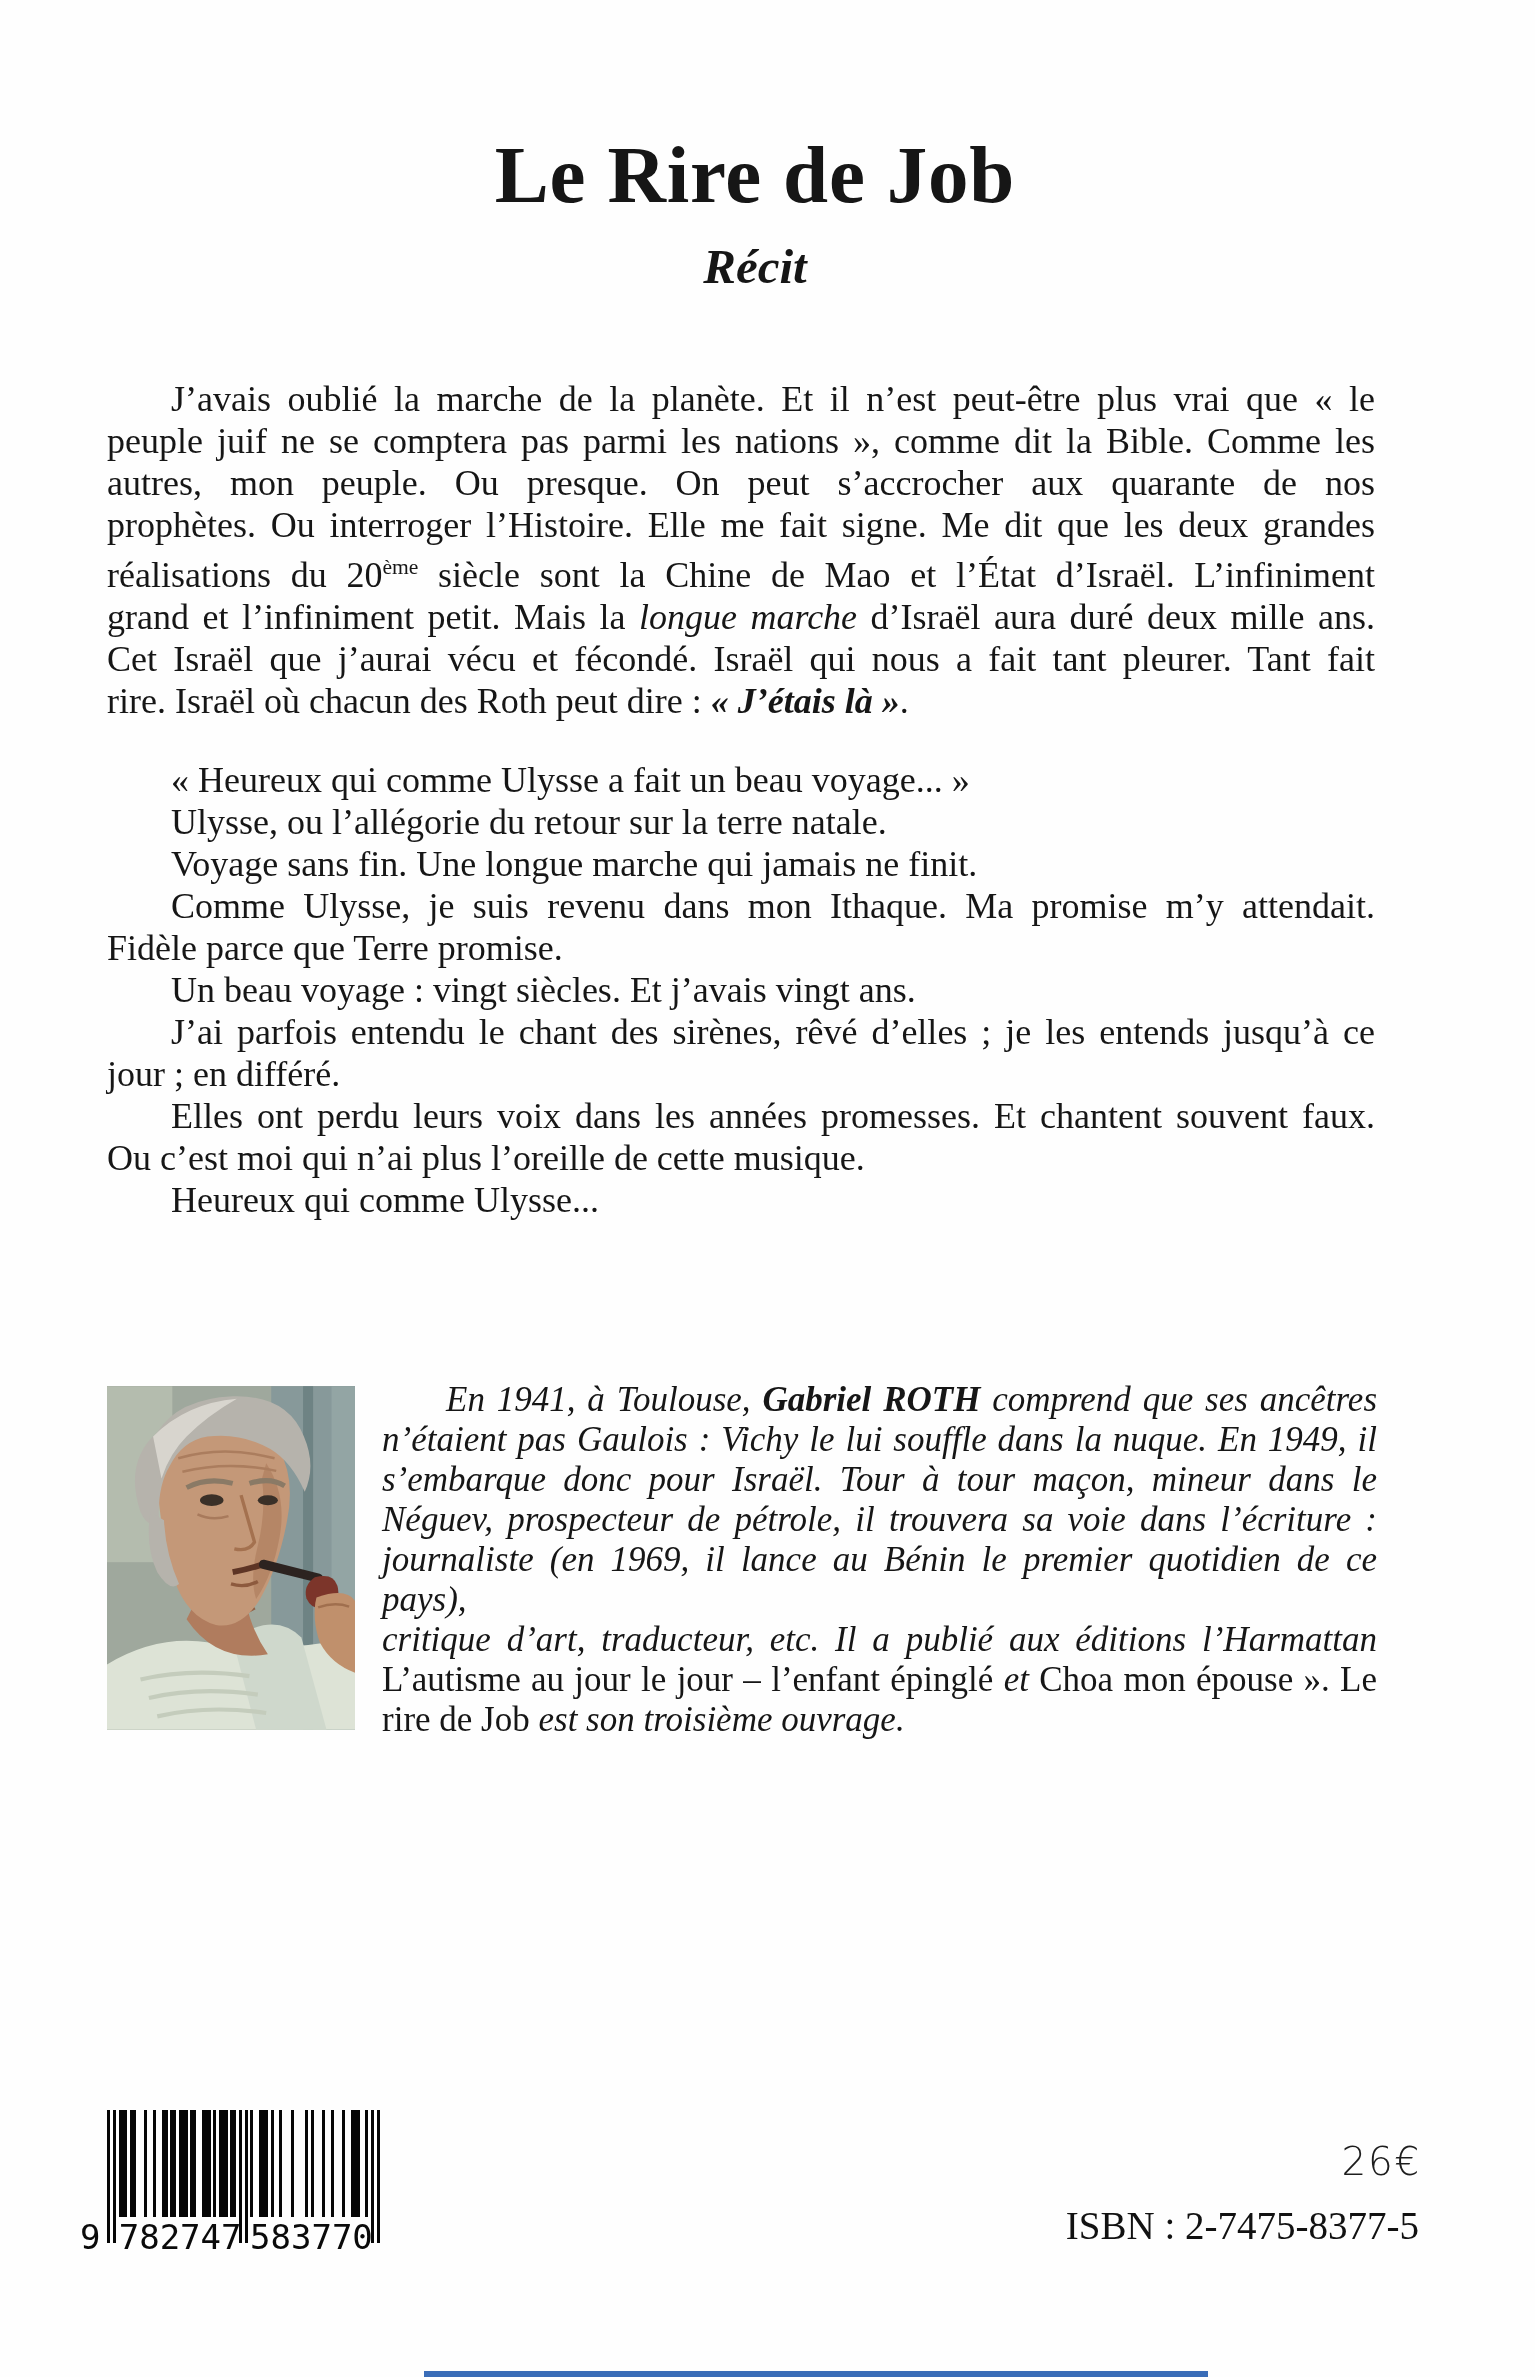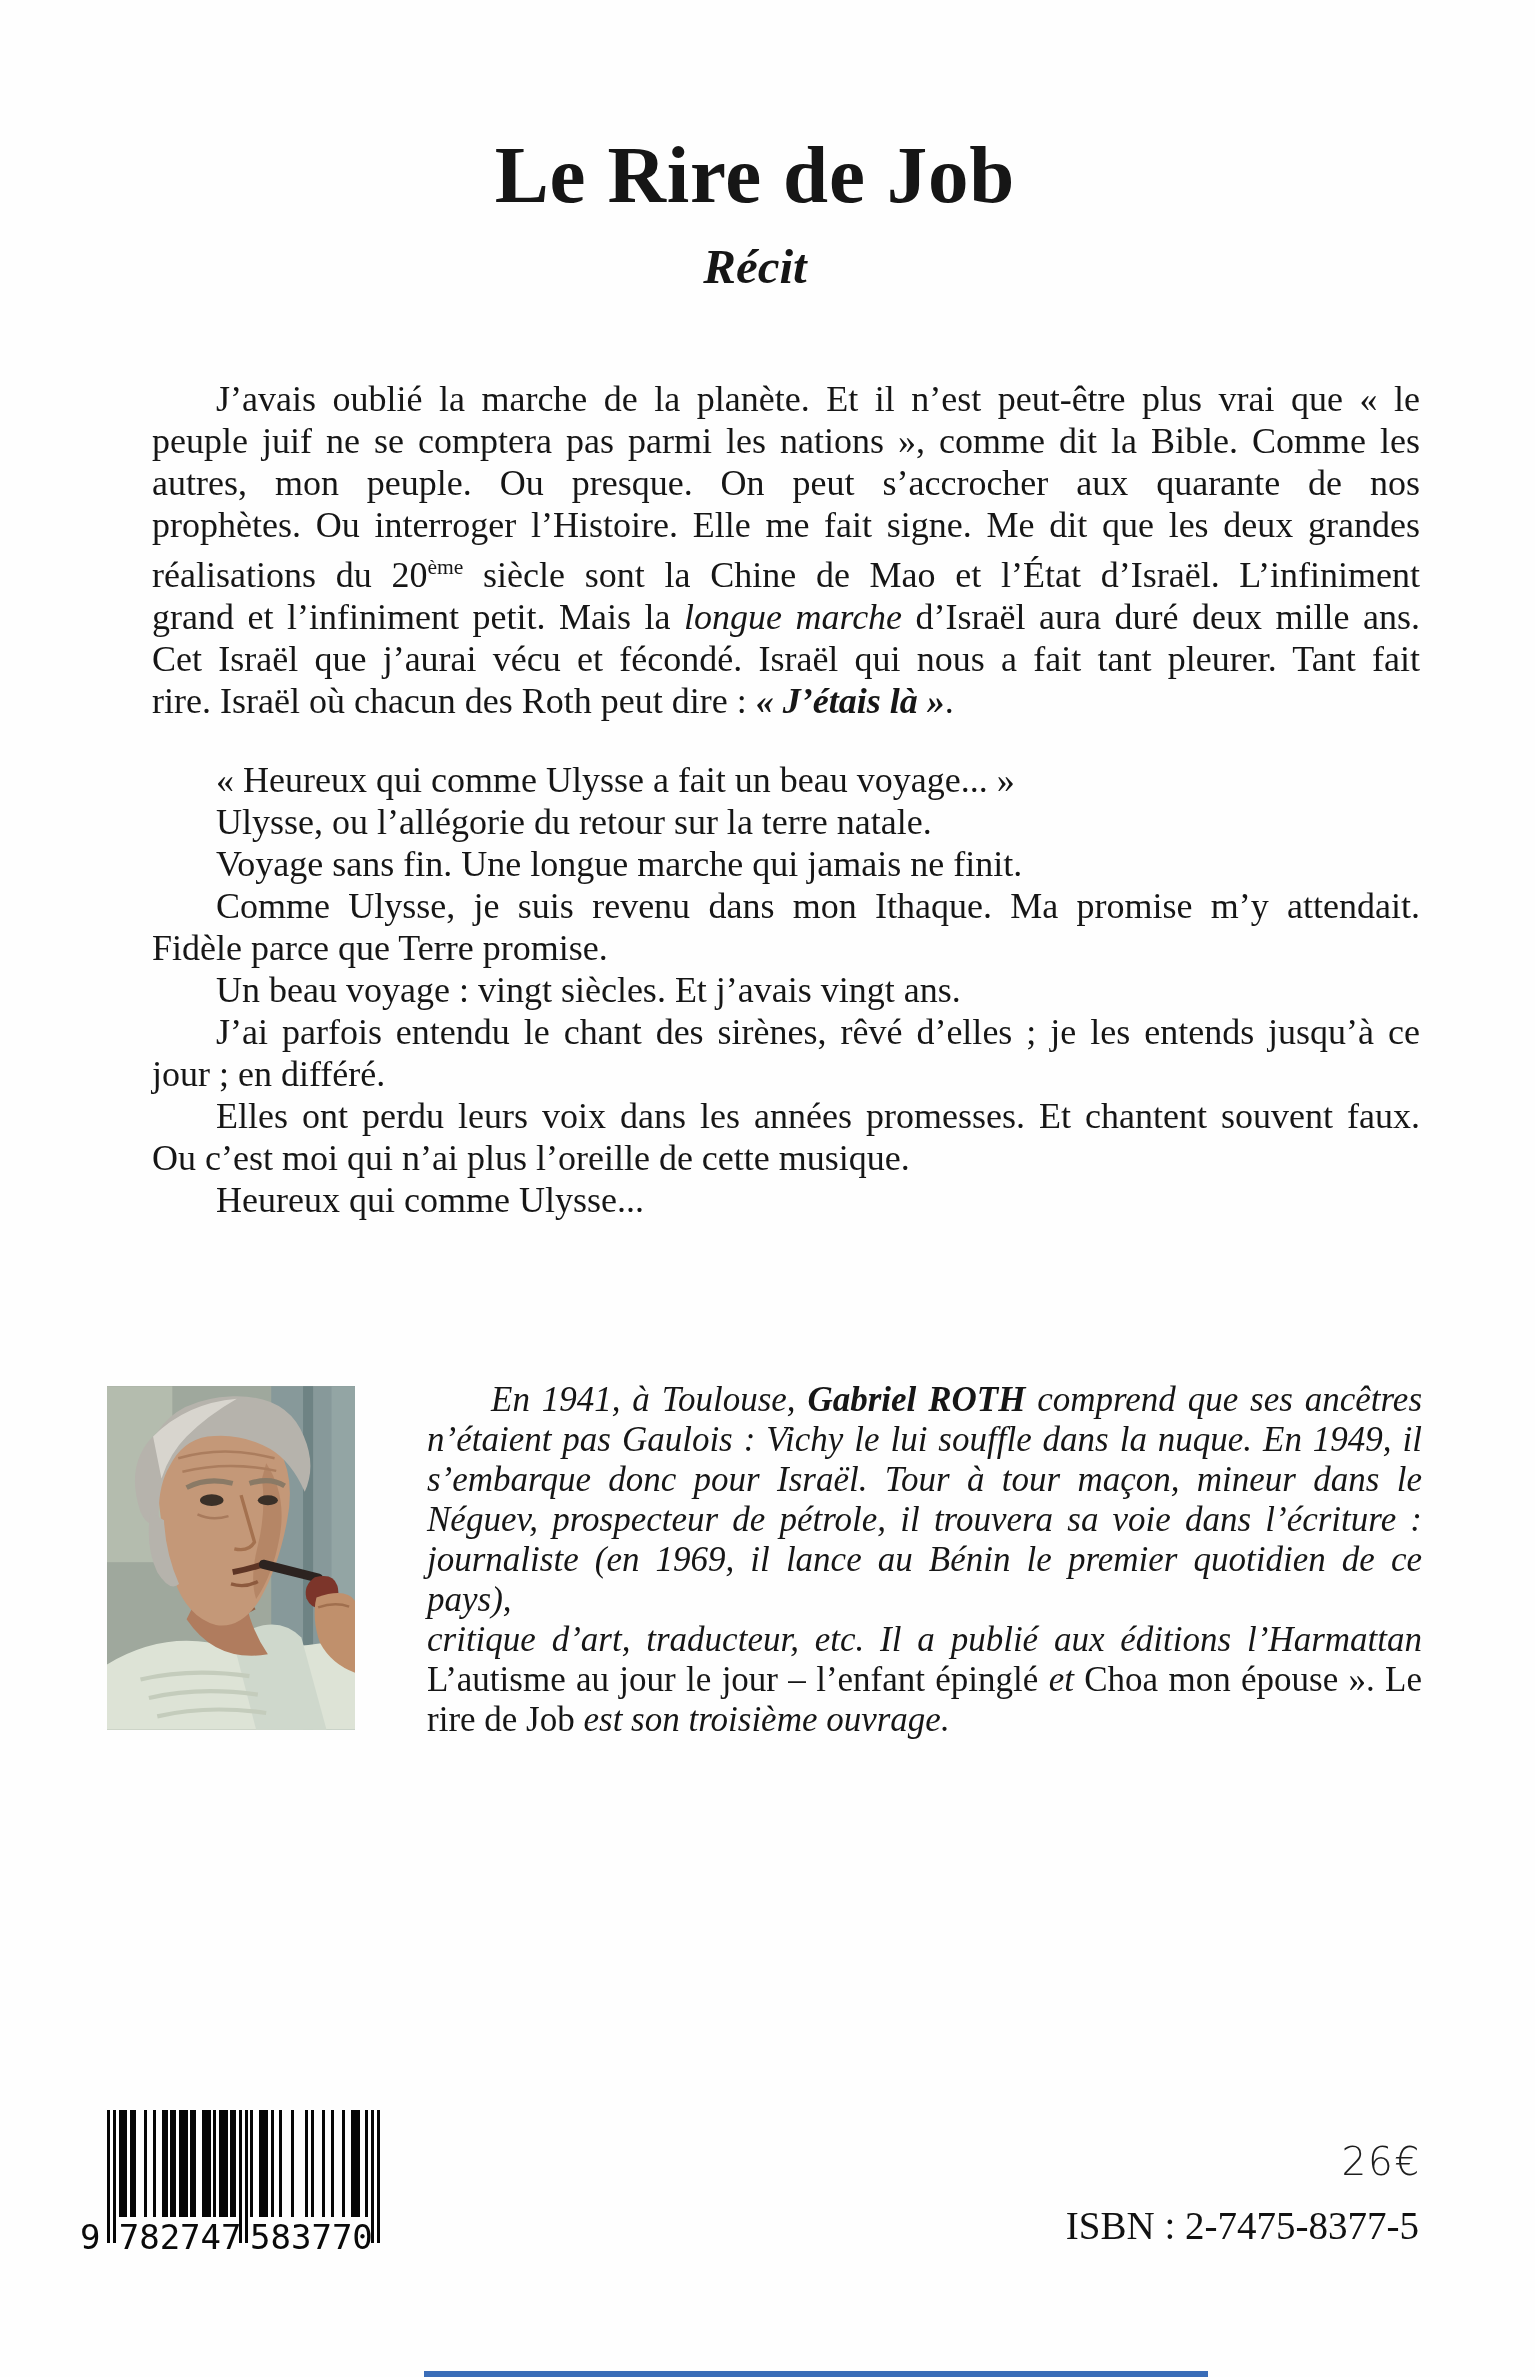--- a/index.html
+++ b/index.html
@@ -14,21 +14,21 @@
   }
   .title{
     position:absolute;left:0;top:133px;width:1510px;
     text-align:center;font-size:81px;font-weight:bold;letter-spacing:0.8px;
     line-height:1.05;
   }
   .subtitle{
     position:absolute;left:0;top:238px;width:1510px;
     text-align:center;font-size:49px;font-weight:bold;font-style:italic;
   }
-  .textblock{position:absolute;font-size:36px;line-height:42px;margin-left:45px;}
+  .textblock{position:absolute;font-size:36px;line-height:42px;}
   .para1{left:107px;top:378px;width:1268px;}
   .para2{left:107px;top:759px;width:1268px;}
   .bio{left:382px;top:1380px;width:995px;font-size:35px;line-height:40px;}
   .tline{min-height:1em;}
   .tline.indent{padding-left:64px;}
   .tline.j{text-align:justify;text-align-last:justify;}
   .s-i{font-style:italic;}
   .s-bi{font-weight:bold;font-style:italic;}
   .s-sup{vertical-align:super;font-size:60%;letter-spacing:0;}
   .photo{

